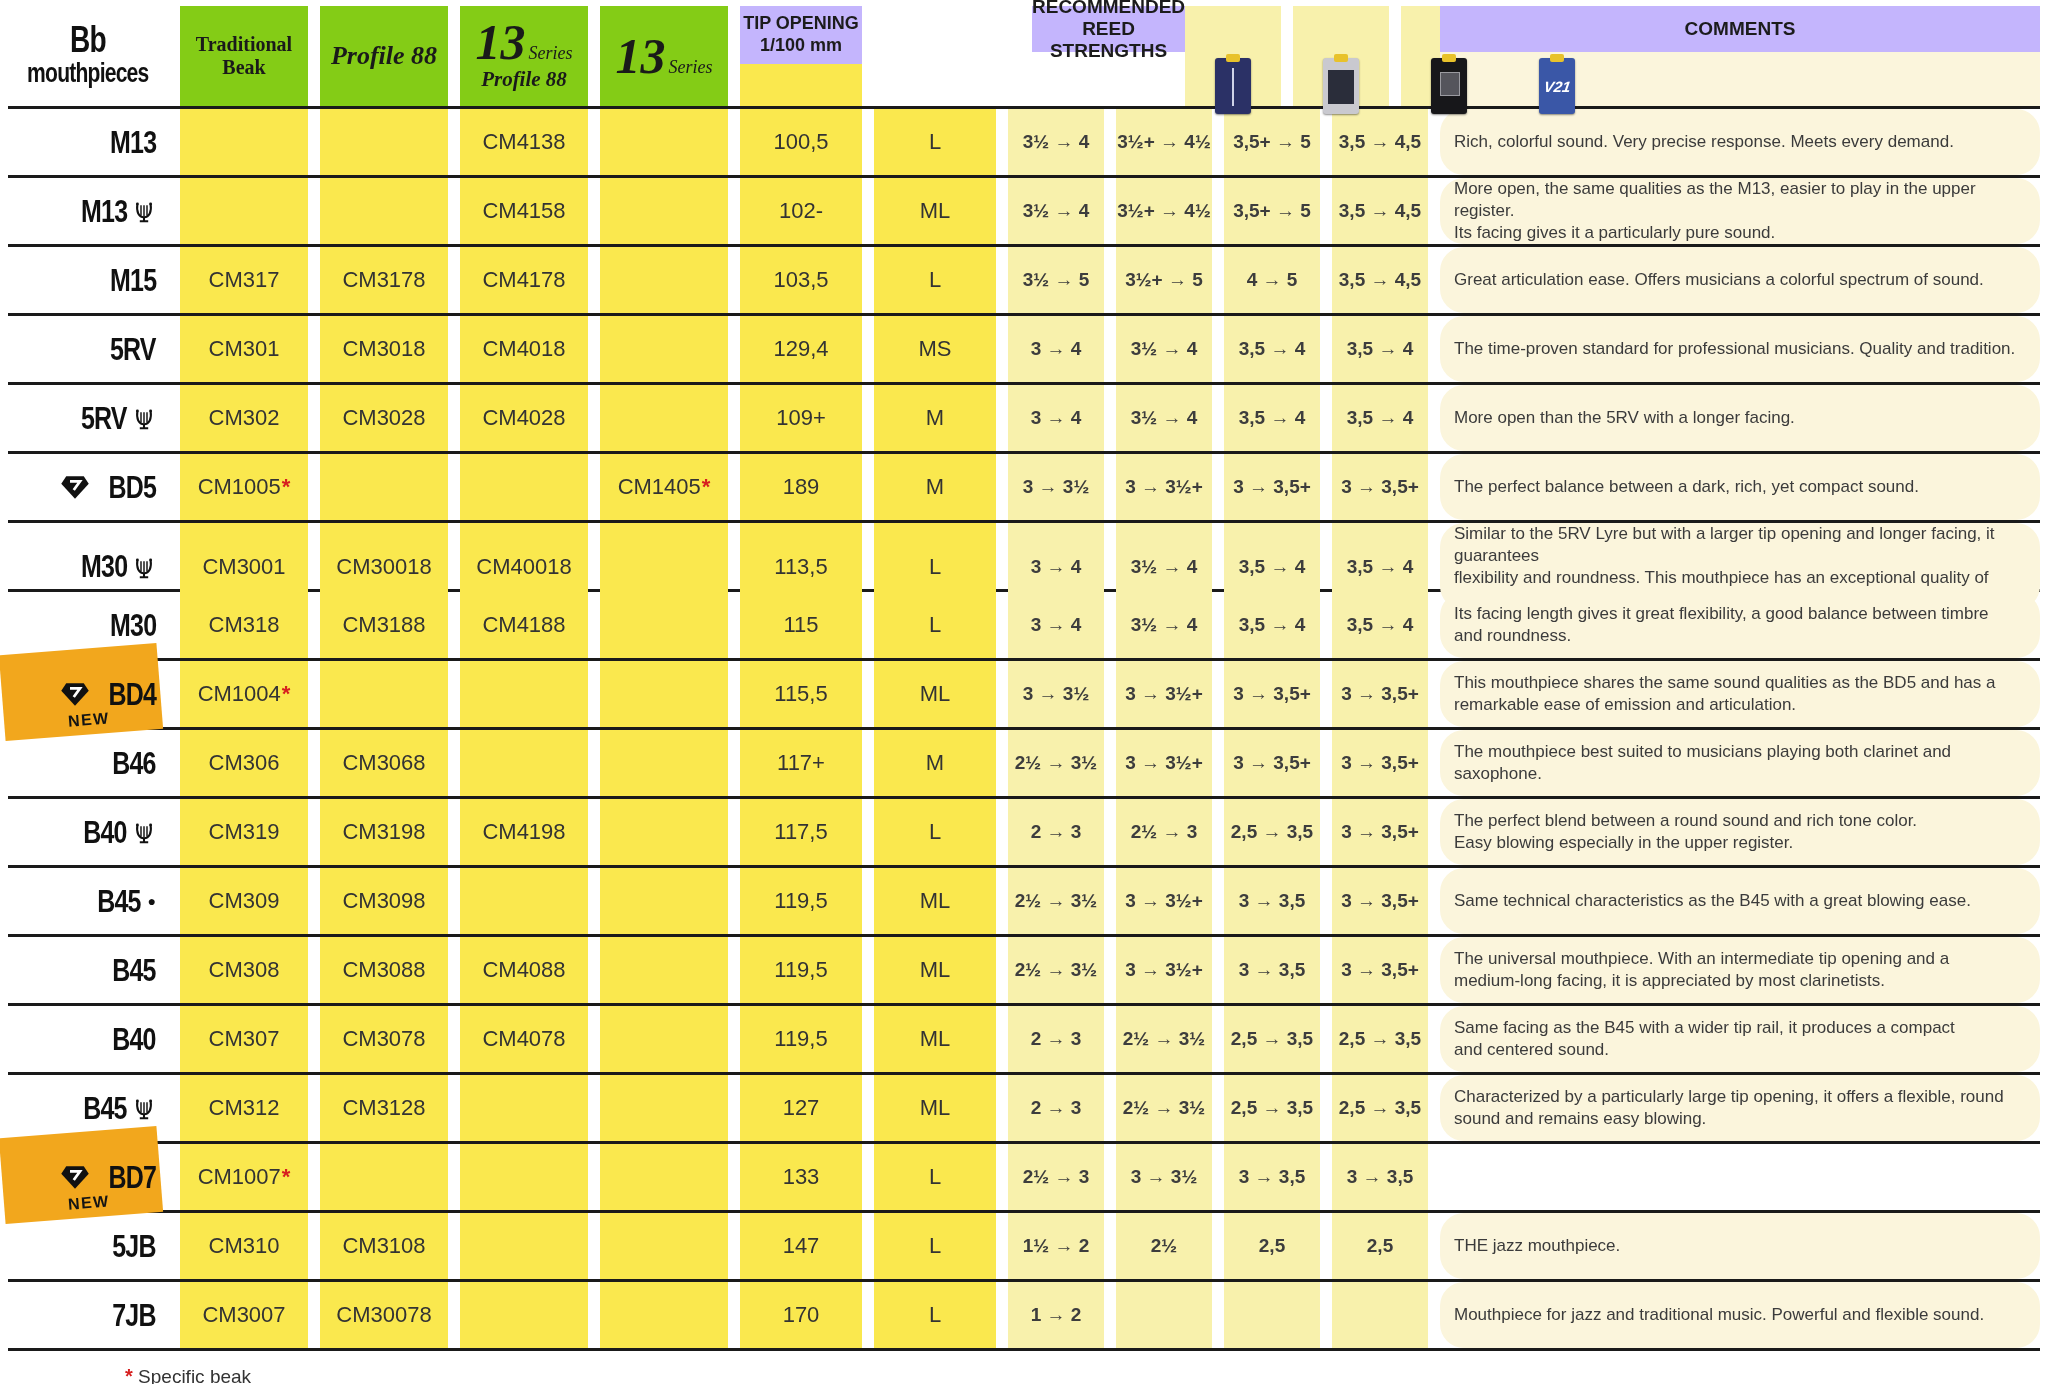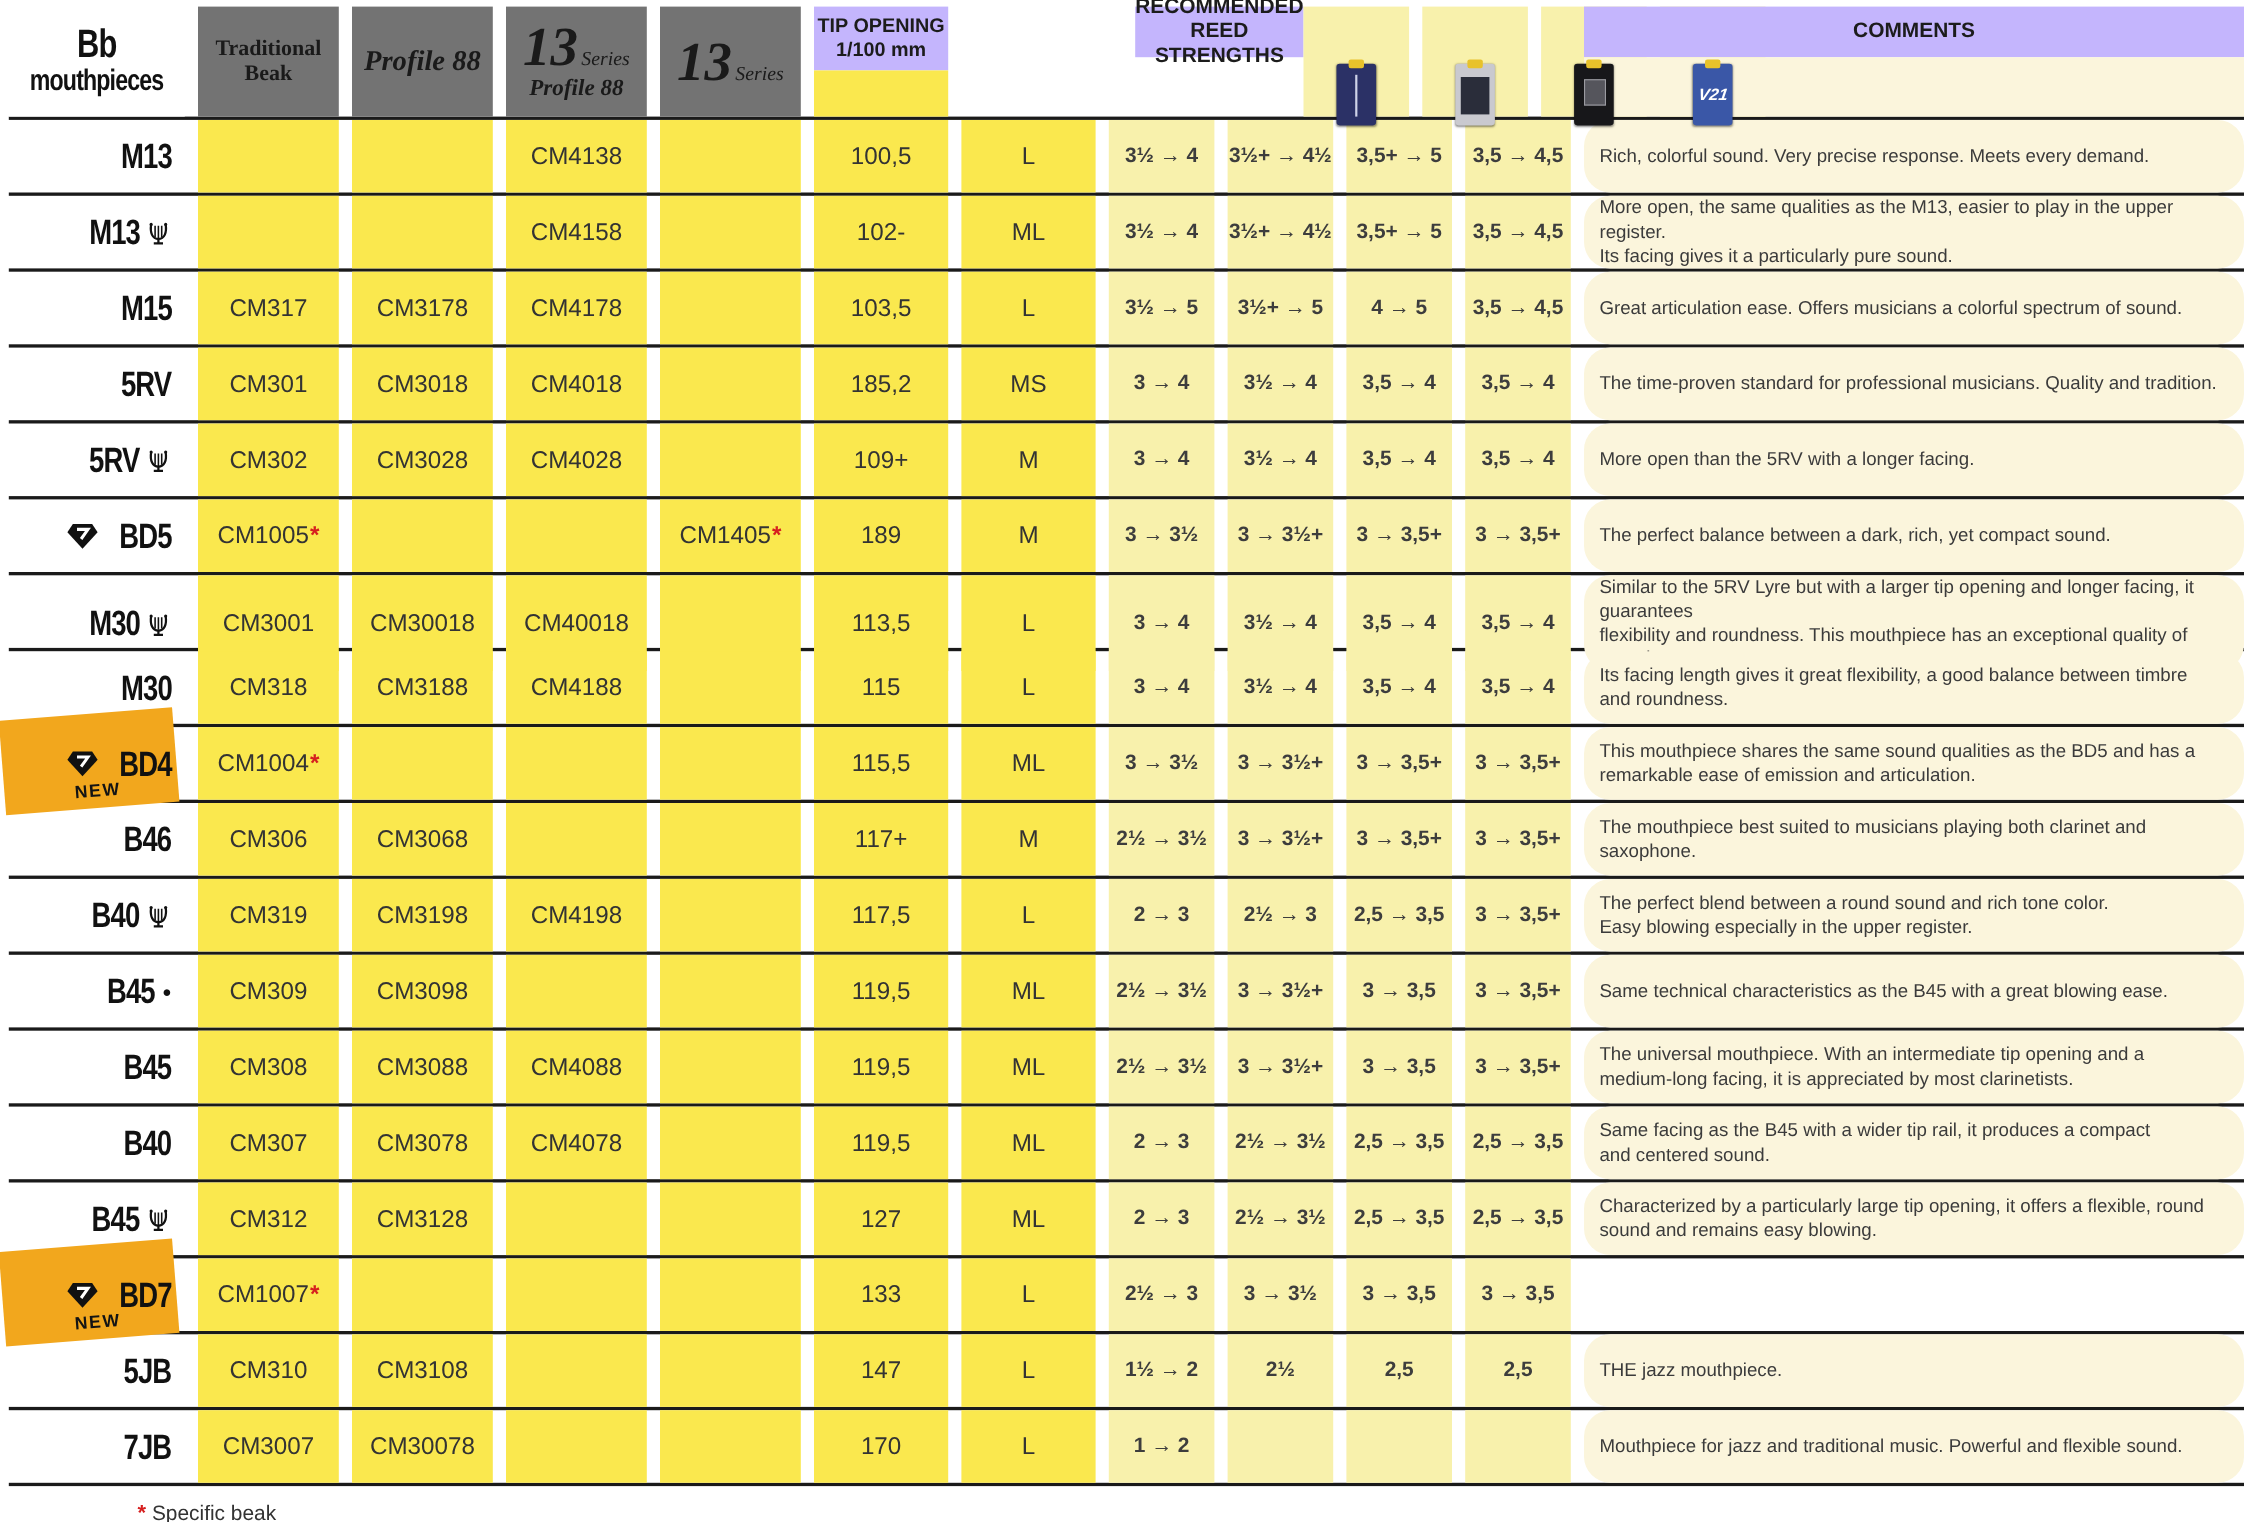--- a/index.html
+++ b/index.html
@@ -16,21 +16,21 @@
 
   
   .tbl-header { height:100px; border-bottom:3px solid #1a1a1a; position:relative; z-index:3; }
   .tbl-header .hcell { height:100px; }
 
   .h-model { background:#fff; display:flex; flex-direction:column; align-items:center; justify-content:center; }
   .cond { font-weight:bold; color:#111; transform:scaleX(0.78); transform-origin:center; display:inline-block; letter-spacing:-1px; white-space:nowrap; }
   .h-model .l1 { font-size:36px; line-height:0.95; }
   .h-model .l2 { font-size:27px; }
 
-  .h-y { background:#737373; display:flex; flex-direction:column; align-items:center; justify-content:center; text-align:center; }
+  .h-y { background:#84cc16; display:flex; flex-direction:column; align-items:center; justify-content:center; text-align:center; }
   .trad { font-family:"Liberation Serif", serif; font-weight:bold; font-size:20px; line-height:1.15; color:#1a1a1a; }
   .p88  { font-family:"Liberation Serif", serif; font-style:italic; font-weight:bold; font-size:26px; color:#1a1a1a; }
   .big13 { font-family:"Liberation Serif", serif; font-style:italic; font-weight:bold; font-size:50px; color:#1a1a1a; line-height:0.9; }
   .small-series { font-family:"Liberation Serif", serif; font-style:italic; font-size:18px; color:#1a1a1a; margin-left:3px; }
   .sub-p88 { font-family:"Liberation Serif", serif; font-style:italic; font-weight:bold; font-size:21px; color:#1a1a1a; margin-top:2px; }
 
   .h-split { display:flex; flex-direction:column; }
   .pband { background:#c4b5fd; display:flex; flex-direction:column; align-items:center; justify-content:center; text-align:center; font-weight:bold; color:#1c1c1c; }
   .pband.tall { height:58px; font-size:18px; line-height:1.2; }
   .pband.short { height:46px; font-size:19px; }
@@ -233,21 +233,21 @@
 
         <span class="mname">5RV</span>
 
       </div>
 
     </div>
     <div class="cell y code-cell">CM301</div>
     <div class="cell y code-cell">CM3018</div>
     <div class="cell y code-cell">CM4018</div>
     <div class="cell y code-cell"></div>
-    <div class="cell y tip-cell">185,2</div>
+    <div class="cell y tip-cell">129,4</div>
     <div class="cell y facing-cell">MS</div>
     <div class="cell p reed-cell">3 → 4</div>
     <div class="cell p reed-cell">3½ → 4</div>
     <div class="cell p reed-cell">3,5 → 4</div>
     <div class="cell p reed-cell">3,5 → 4</div>
     <div class="cell c comment-cell">The time-proven standard for professional musicians. Quality and tradition.</div>
   </div>
       <div class="row grid">
     <div class="cell model-cell">
 

